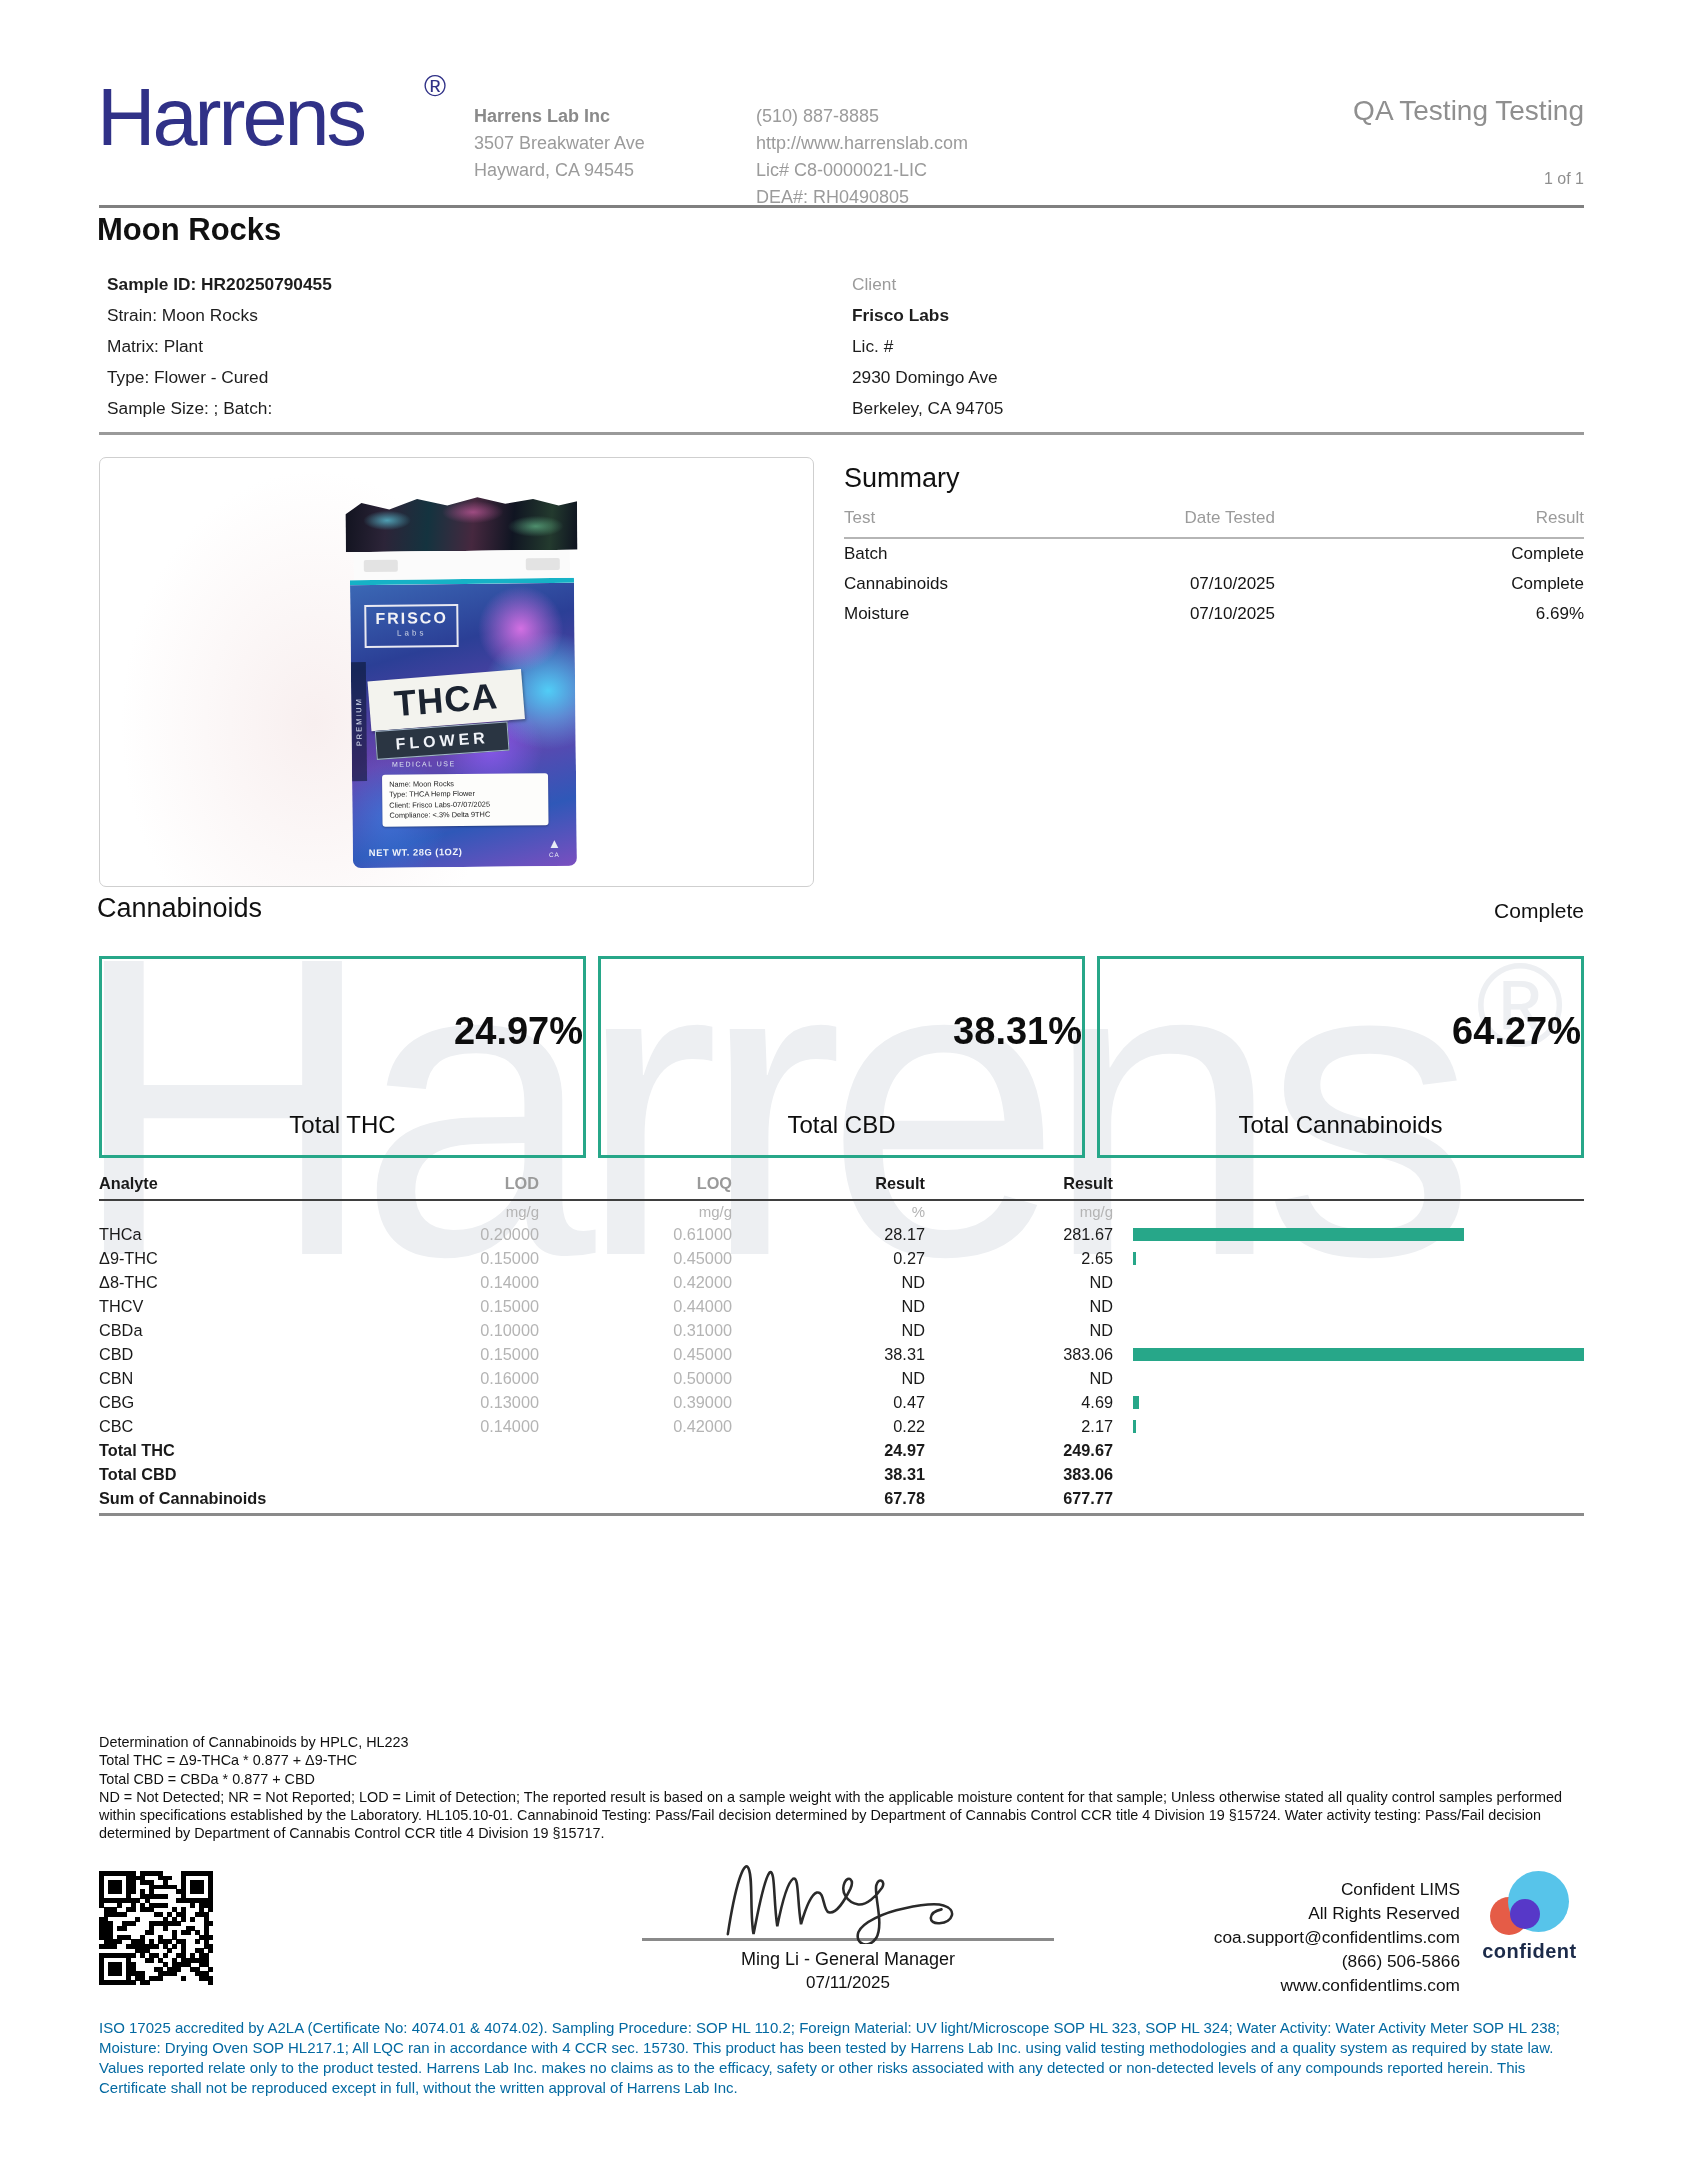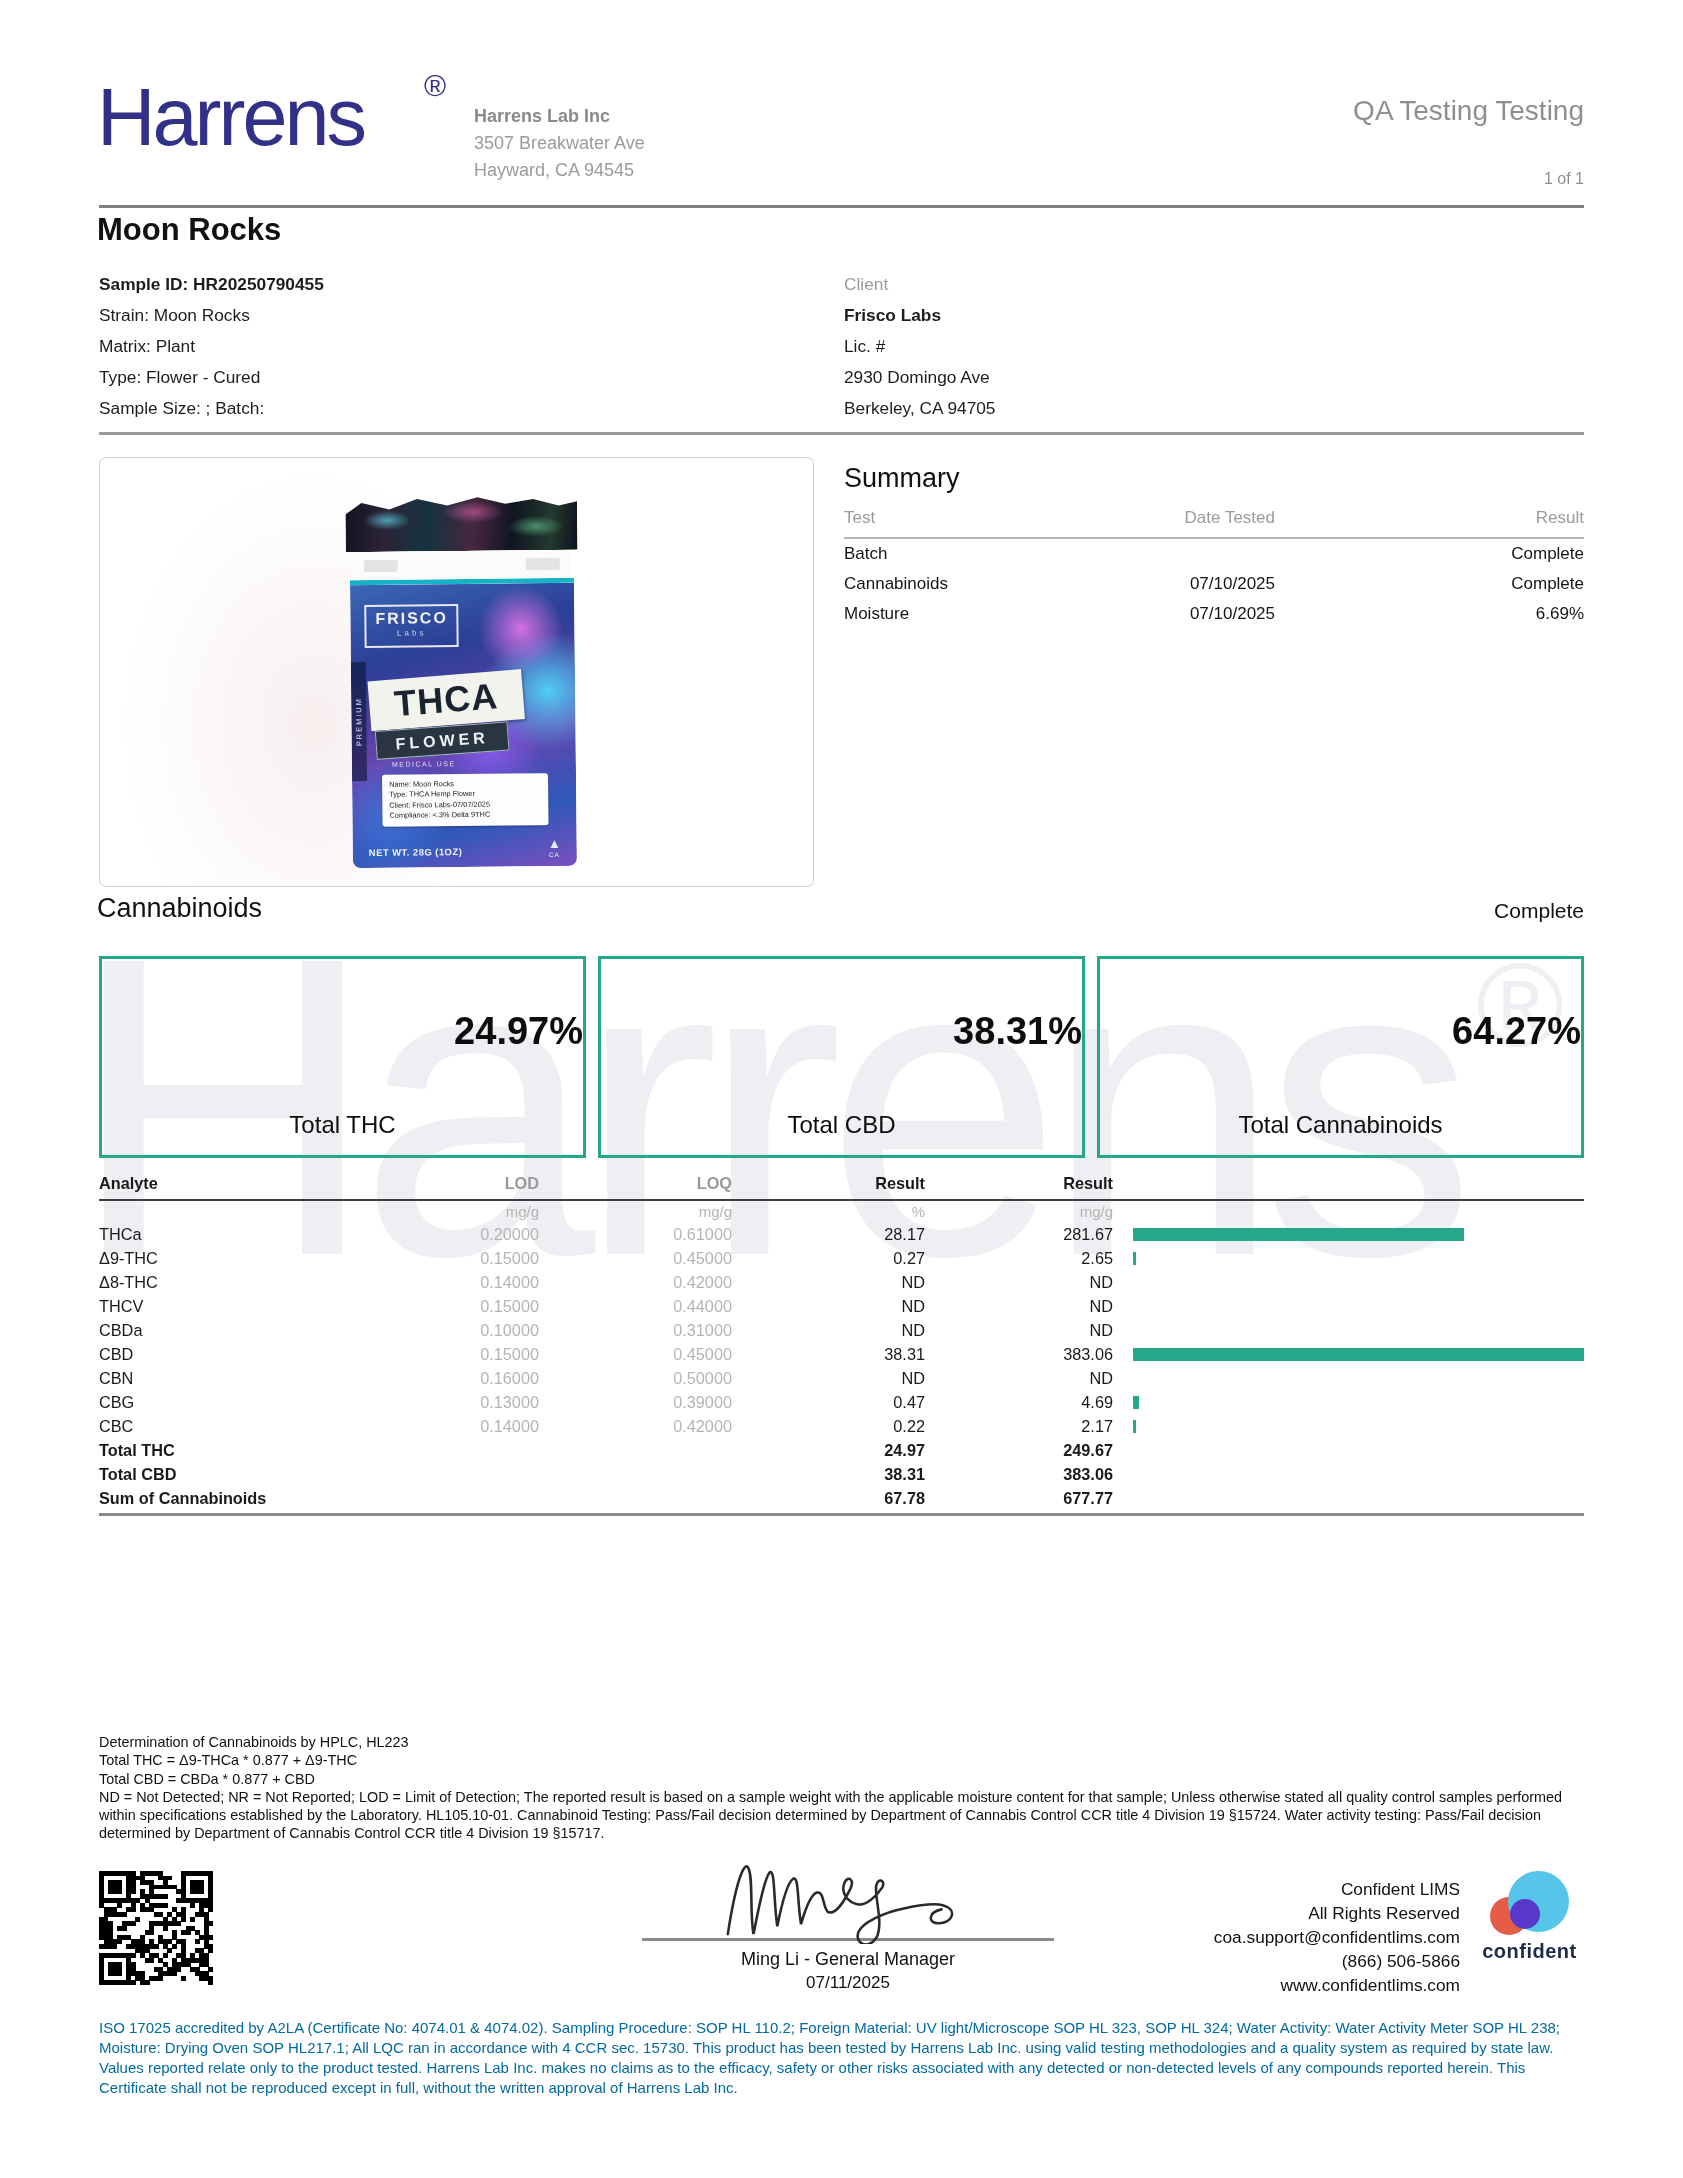--- a/index.html
+++ b/index.html
@@ -18,21 +18,21 @@
   .hdr-col{font-size:18px;line-height:27px;color:#9b9b9b;}
   .hdr-col .b{font-weight:bold;color:#8a8a8a;}
   .hdr1{left:474px;top:103px;}
   .hdr2{left:756px;top:103px;}
   .qa{right:99px;top:95px;font-size:28px;color:#8f8f8f;text-align:right;}
   .pageind{right:99px;top:170px;font-size:16px;color:#8f8f8f;text-align:right;}
   .rule-hdr{left:99px;top:205px;width:1485px;border-top:3px solid #808080;}
 
   .title{left:97px;top:212px;font-size:31px;font-weight:bold;color:#111;}
 
-  .info-col{font-size:17.3px;line-height:31px;color:#1d1d1d;}
+  .info-col{font-size:17.3px;line-height:31px;color:#1d1d1d;margin-left:8px;}
   .i1{left:99px;top:269px;}
   .i2{left:473px;top:269px;}
   .i3{left:844px;top:269px;}
   .info-col .bold{font-weight:bold;}
   .info-col .gray{color:#9b9b9b;}
   .rule-info{left:99px;top:432px;width:1485px;border-top:3px solid #9a9a9a;}
 
   
   .frame{left:99px;top:457px;width:713px;height:428px;border:1px solid #cfcfcf;border-radius:7px;
          background:radial-gradient(257px 337px at 30% 62%, #f8efef 0%, #fff 75%);z-index:1;}
@@ -140,20 +140,26 @@
   <div class="wm">
     <span>Harrens</span><span class="wm-reg">®</span>
   </div>
 
   <div class="abs logo">Harrens</div>
   <div class="abs logo-reg">®</div>
   <div class="abs hdr-col hdr1">
     <div class="b">Harrens Lab Inc</div>
     <div>3507 Breakwater Ave</div>
     <div>Hayward, CA 94545</div>
+  </div>
+  <div class="abs hdr-col hdr2">
+    <div>(510) 887-8885</div>
+    <div>http://www.harrenslab.com</div>
+    <div>Lic# C8-0000021-LIC</div>
+    <div>DEA#: RH0490805</div>
   </div>
   <div class="abs qa">QA Testing Testing</div>
   <div class="abs pageind">1 of 1</div>
   <div class="abs rule-hdr"></div>
 
   <div class="abs title">Moon Rocks</div>
   <div class="abs info-col i1">
     <div class="bold">Sample ID: HR20250790455</div>
     <div>Strain: Moon Rocks</div>
     <div>Matrix: Plant</div>

